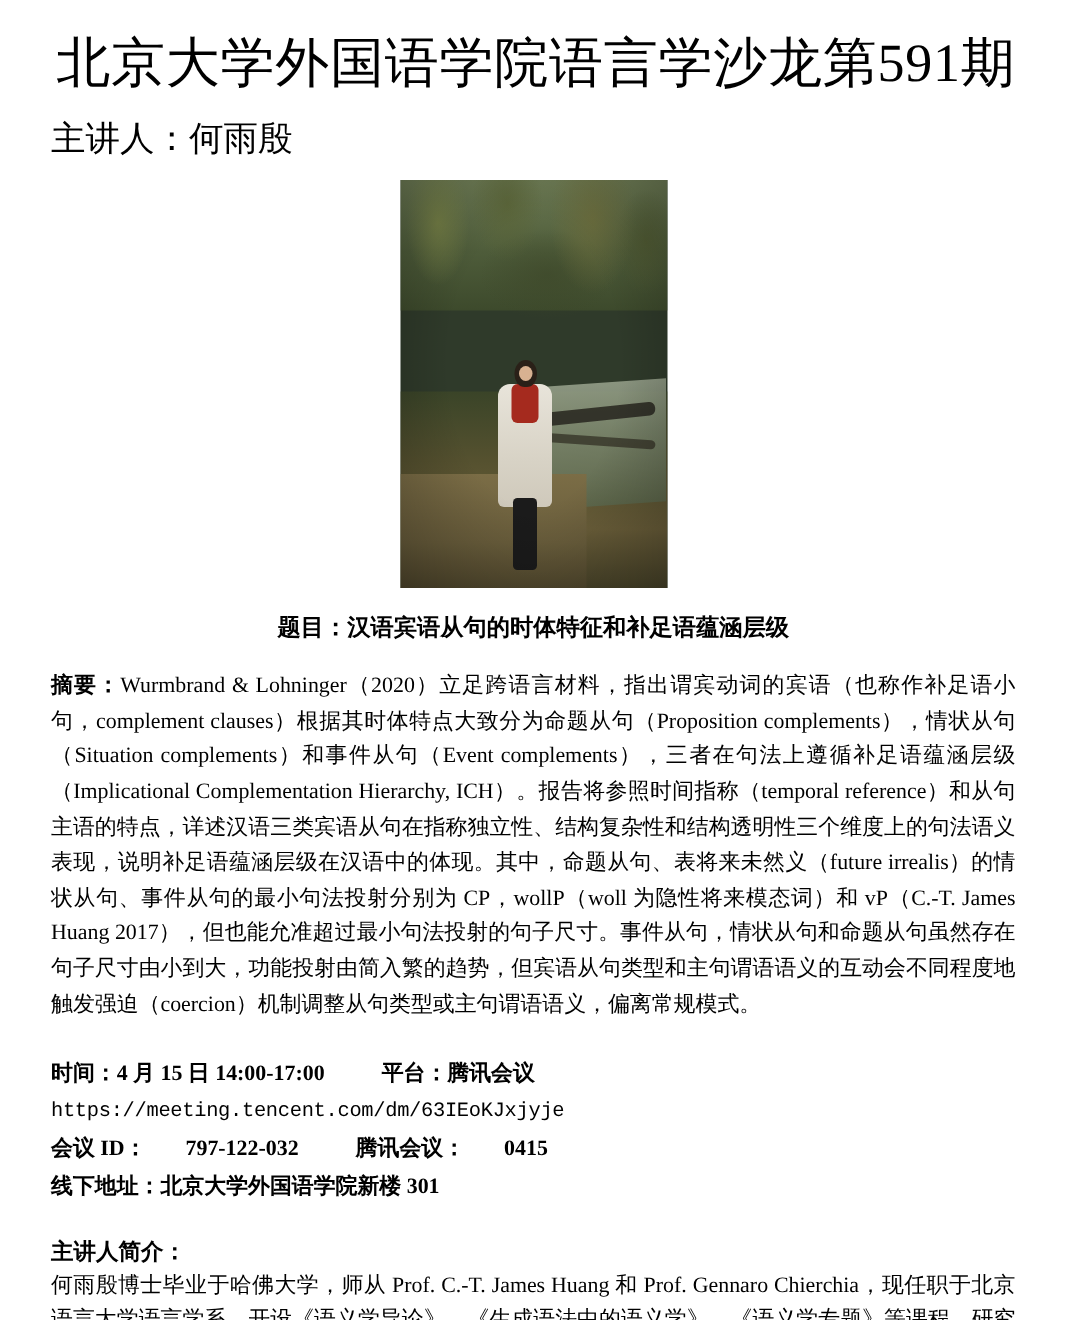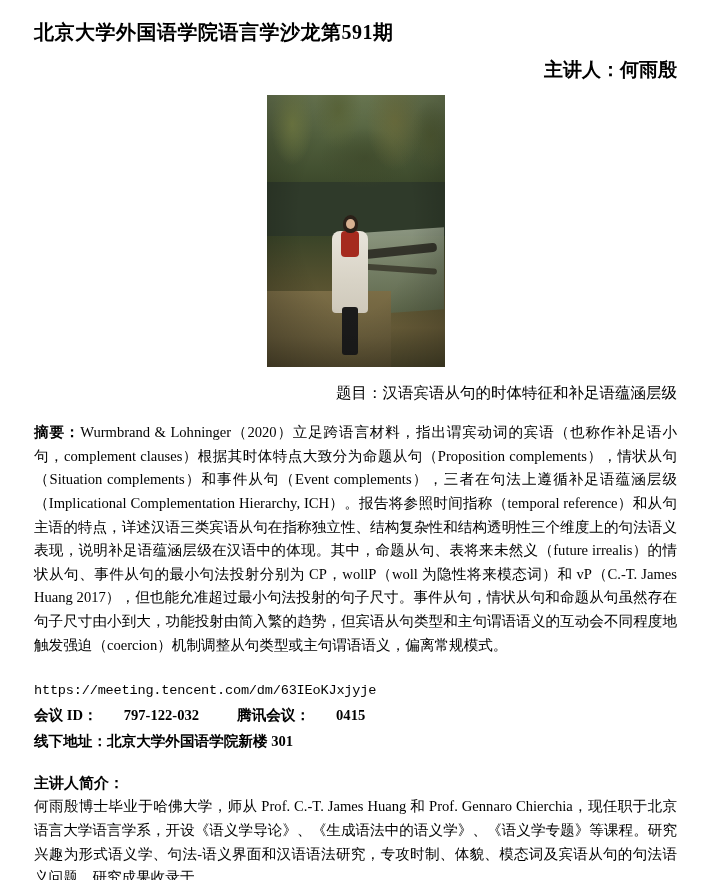--- a/index.html
+++ b/index.html
@@ -15,31 +15,31 @@
     overflow: hidden;
   }
   .page {
     width: 711px;
     height: 880px;
     box-sizing: border-box;
     padding: 14px 34px 0 34px;
     position: relative;
   }
   .doc-title {
-    text-align: left;
-    font-size: 20px;
-    font-weight: bold;
+    text-align: right;
+    font-size: 36px;
+    font-weight: normal;
     letter-spacing: 0.5px;
     line-height: 1.25;
     margin: 6px 0 0 0;
   }
   .speaker-line {
-    text-align: right;
-    font-size: 19px;
-    font-weight: bold;
+    text-align: left;
+    font-size: 23px;
+    font-weight: normal;
     margin: 12px 0 0 0;
   }
   .photo-wrap {
     display: flex;
     justify-content: center;
     margin-top: 12px;
   }
   .photo {
     width: 178px;
     height: 272px;
@@ -123,23 +123,23 @@
     margin-left: -8px;
     background: #1b1b1b;
     border-radius: 3px;
   }
   .ph-vig {
     position: absolute; inset: 0;
     background: radial-gradient(ellipse at 50% 45%, rgba(0,0,0,0) 45%, rgba(0,0,0,0.28) 100%);
   }
 
   .topic {
-    text-align: right;
+    text-align: center;
     font-size: 15.5px;
-    font-weight: normal;
+    font-weight: bold;
     margin-top: 16px;
   }
   .abstract {
     margin-top: 17px;
     font-size: 14.6px;
     line-height: 1.62;
     text-align: justify;
     text-justify: inter-ideograph;
   }
   .abstract .lead {
@@ -202,20 +202,23 @@
     </div>
   </div>
 
   <div class="topic">题目：汉语宾语从句的时体特征和补足语蕴涵层级</div>
 
   <div class="abstract">
     <span class="lead">摘要：</span><span><span>Wurmbrand &amp; Lohninger（2020）立足跨语言材料，指出谓宾动词的宾语（也称作补足语小句，complement clauses）根据其时体特点大致分为命题从句（Proposition complements），情状从句（Situation complements）和事件从句（Event complements），三者在句法上遵循补足语蕴涵层级（Implicational Complementation Hierarchy, ICH）。报告将参照时间指称（temporal reference）和从句主语的特点，详述汉语三类宾语从句在指称独立性、结构复杂性和结构透明性三个维度上的句法语义表现，说明补足语蕴涵层级在汉语中的体现。其中，命题从句、表将来未然义（future irrealis）的情状从句、事件从句的最小句法投射分别为 CP，wollP（woll 为隐性将来模态词）和 vP（C.-T. James Huang 2017），但也能允准超过最小句法投射的句子尺寸。事件从句，情状从句和命题从句虽然存在句子尺寸由小到大，功能投射由简入繁的趋势，但宾语从句类型和主句谓语语义的互动会不同程度地触发强迫（coercion）机制调整从句类型或主句谓语语义，偏离常规模式。</span></span>
   </div>
 
   <div class="info-block">
+    <div class="info-row">
+      <span>时间：</span><span>4 月 15 日 14:00-17:00</span><span class="gap-lg"></span><span>平台：</span><span>腾讯会议</span>
+    </div>
     <div class="info-row url-line">https://meeting.tencent.com/dm/63IEoKJxjyje</div>
     <div class="info-row">
       <span>会议 ID：</span><span class="gap-md"></span><span>797-122-032</span><span class="gap-lg"></span><span>腾讯会议：</span><span class="gap-md"></span><span>0415</span>
     </div>
     <div class="info-row">
       <span>线下地址：</span><span>北京大学外国语学院新楼 301</span>
     </div>
   </div>
 
   <div class="bio-head">主讲人简介：</div>

